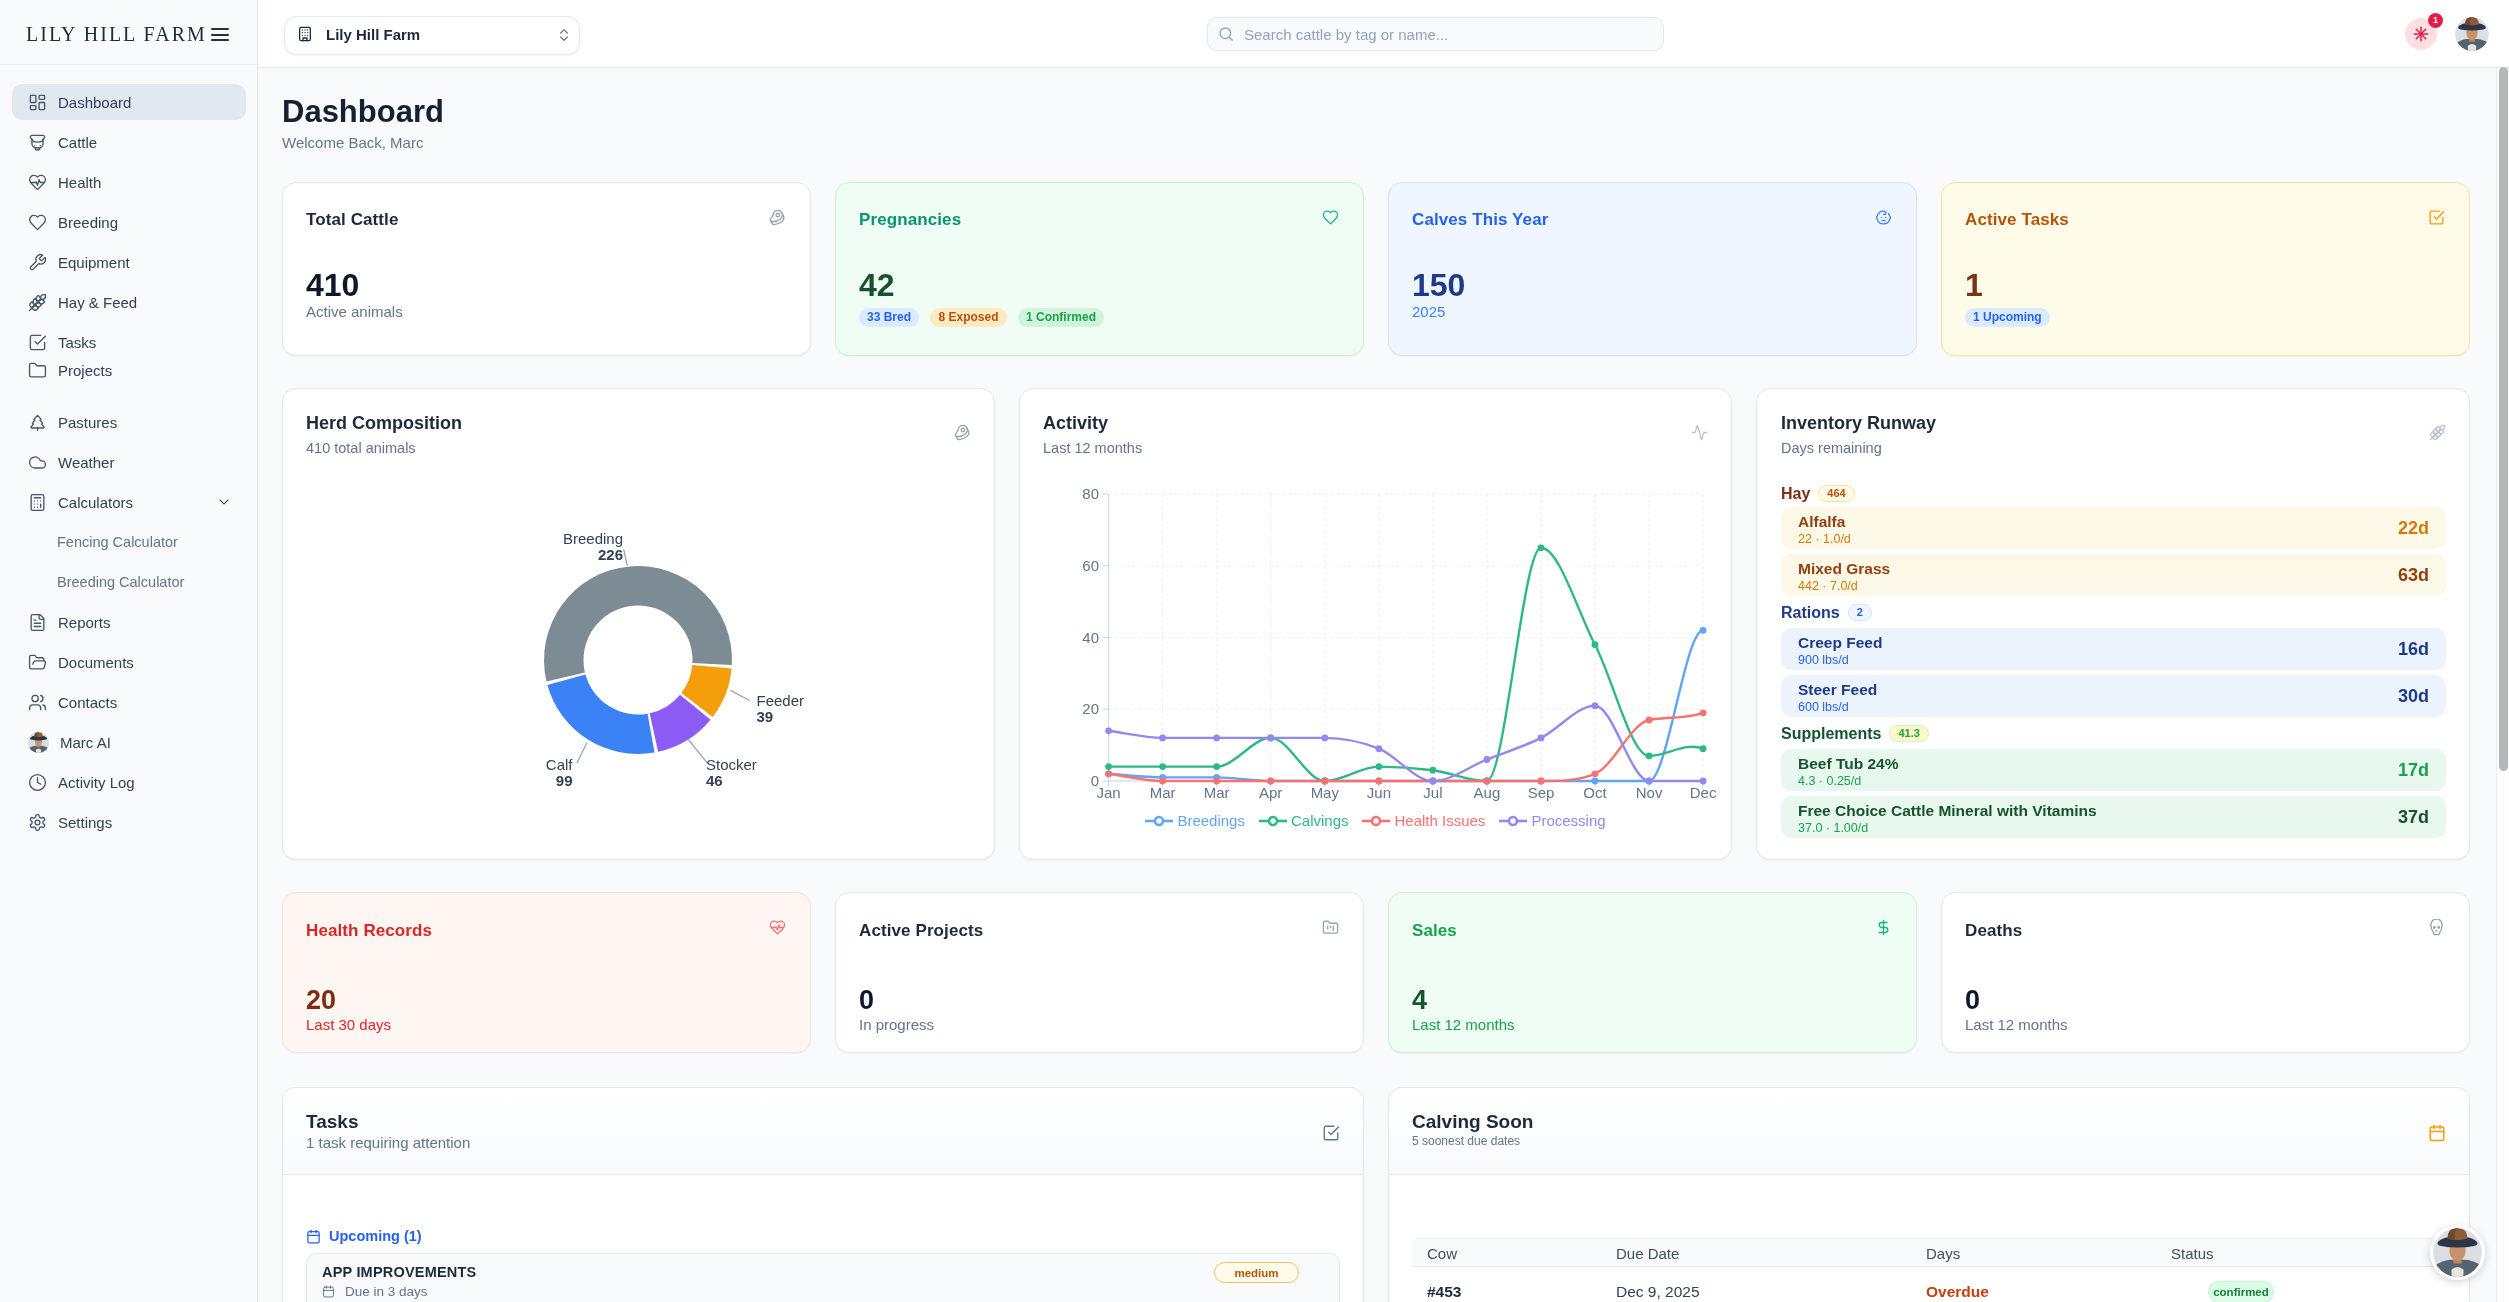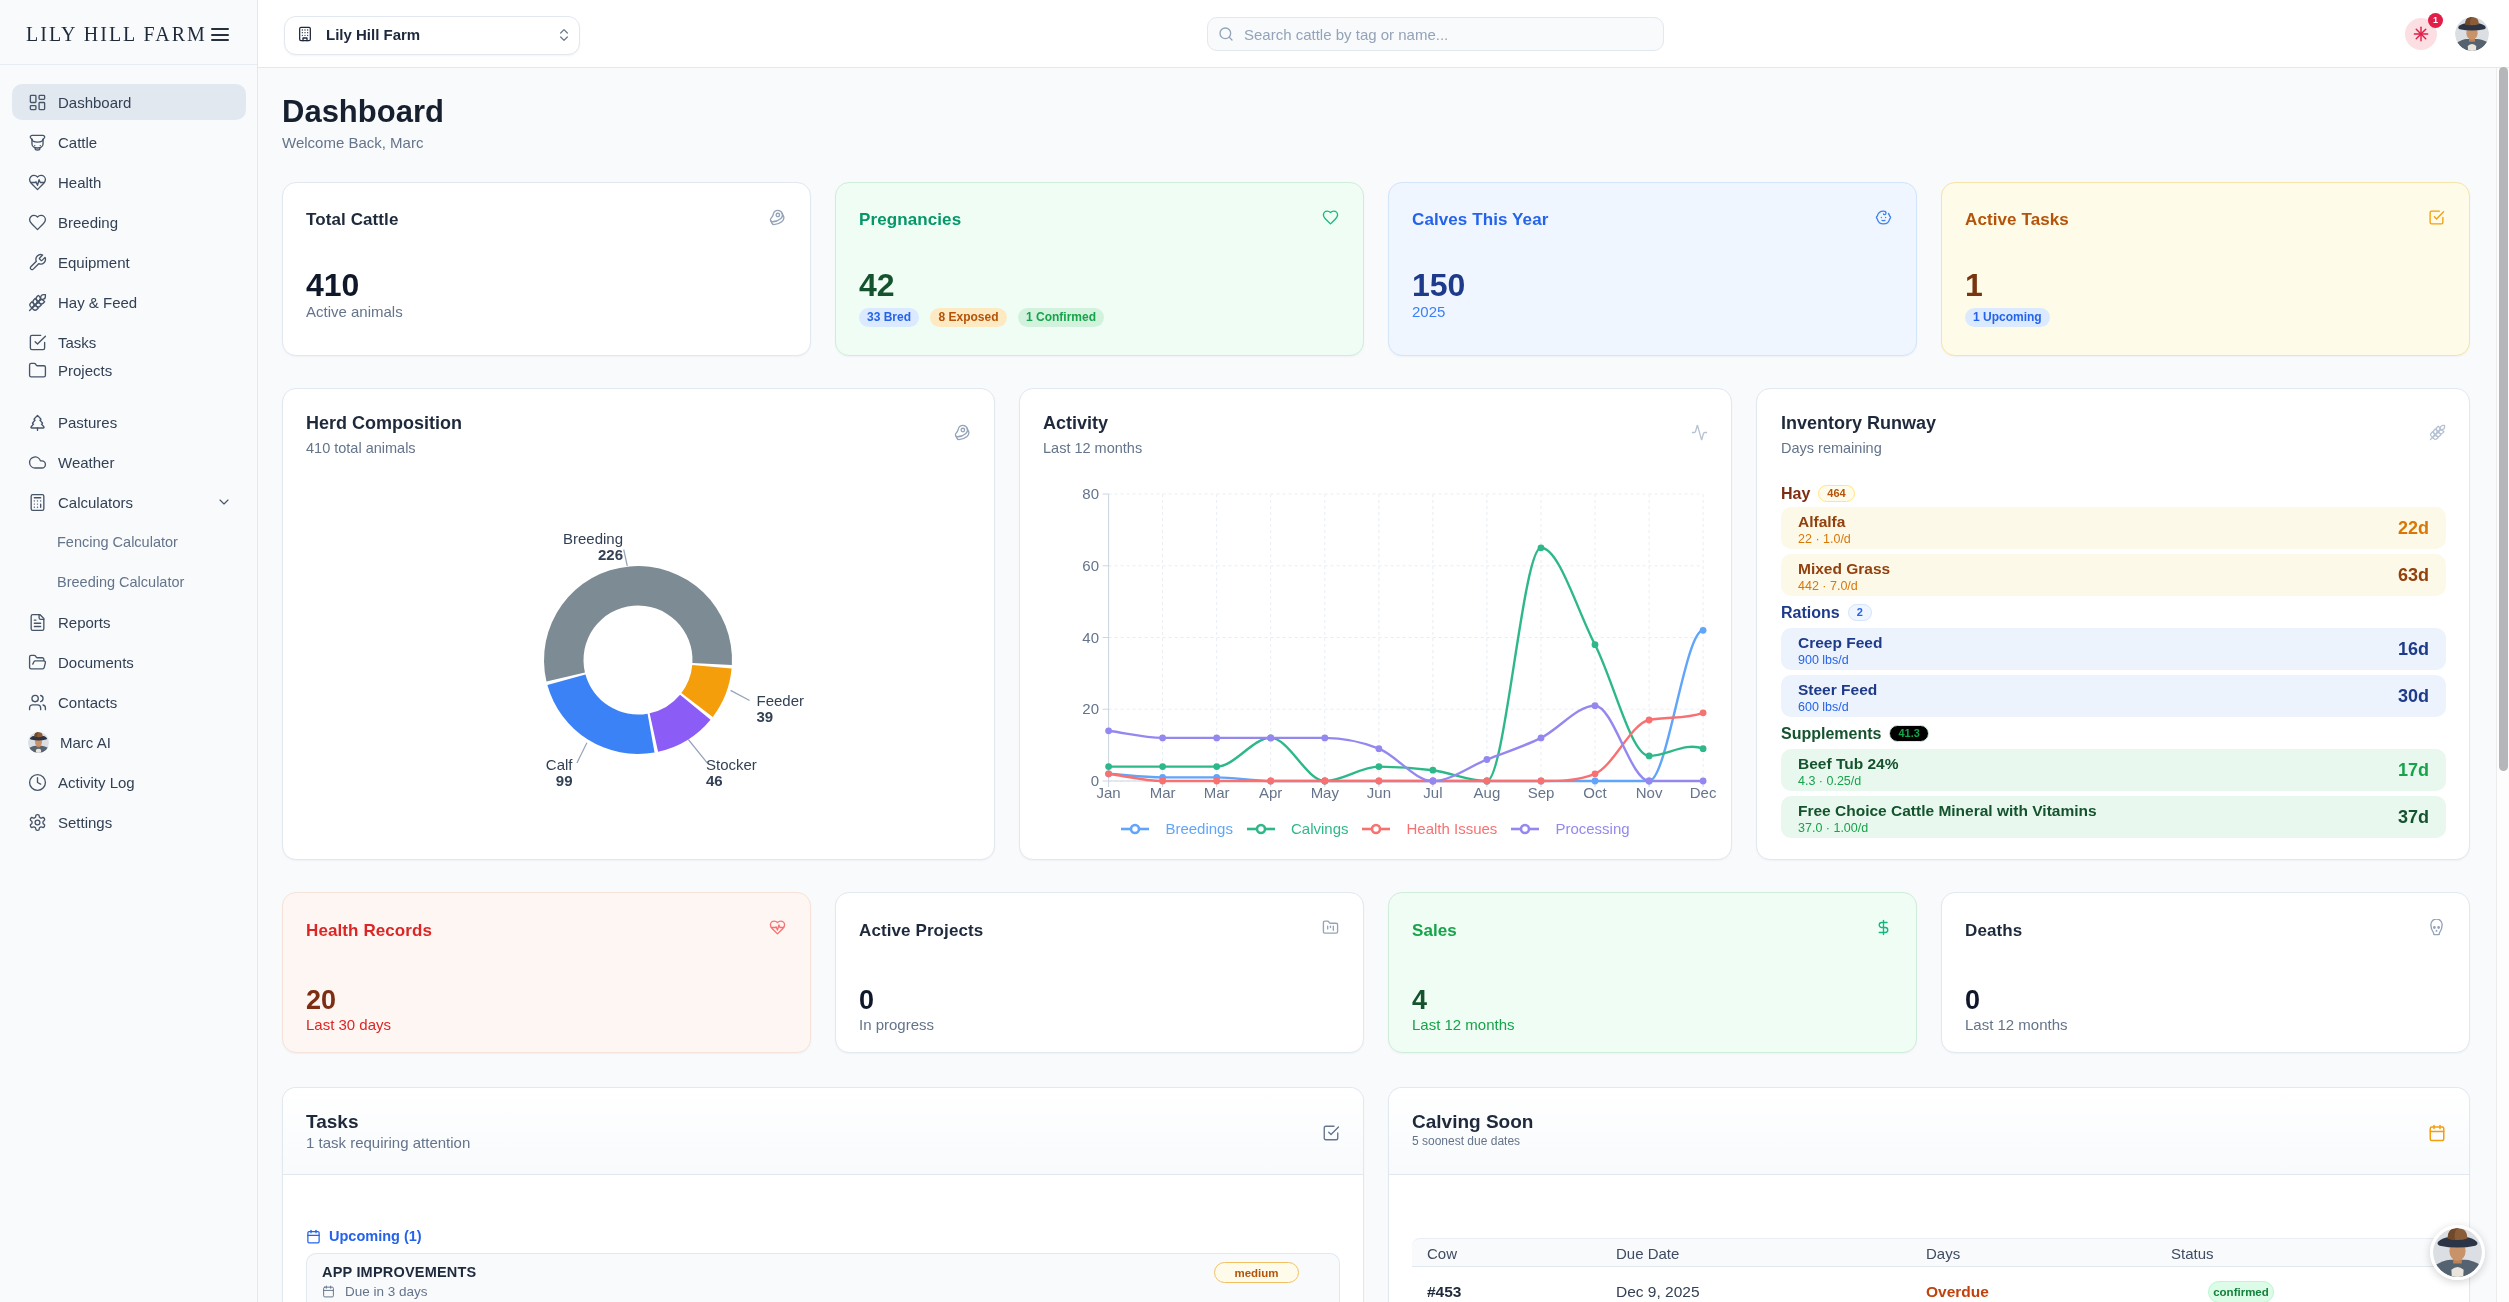--- a/index.html
+++ b/index.html
@@ -9,21 +9,21 @@
 .num{font-weight:700;color:#0f172a}
 .sub{font-size:15px;color:#64748b}
 .pill{display:inline-block;border-radius:10px;font-weight:700;font-size:12px;line-height:19px;padding:0 8px;margin-right:7px}
 .secrow{position:absolute;left:25px;width:665px;height:42px;border-radius:10px}
 .secrow .nm{position:absolute;left:17px;top:6px;font-size:15.5px;font-weight:700}
 .secrow .ds{position:absolute;left:17px;top:25px;font-size:12.5px}
 .secrow .dd{position:absolute;right:17px;top:11px;font-size:18px;font-weight:700}
 .shd{font-size:16px;font-weight:700}
 .sbadge{display:inline-block;border-radius:9px;font-weight:700;font-size:11px;line-height:15px;padding:0 8px;border:1px solid;position:relative;top:-2px;margin-left:8px}
 .nav{position:absolute;left:12px;width:234px;height:36px;border-radius:10px;display:flex;align-items:center;gap:11px;padding-left:16px;font-size:15px;font-weight:500;color:#334155}
-.lgi{display:inline-flex;align-items:center;gap:16px;font-size:15px;margin:8px 7px}
+.lgi{display:inline-flex;align-items:center;gap:4px;font-size:15px;margin:0 7px}
 </style></head>
 <body>
 
 <div class="abs" style="left:0;top:0;width:258px;height:1302px;background:#f8fafc;border-right:1px solid #e2e8f0">
     <div class="abs" style="left:0;top:0;width:257px;height:65px;border-bottom:1px solid #e8edf3"></div>
     <div class="abs" style="left:26px;top:23px;font-family:'Liberation Serif',serif;font-size:20px;letter-spacing:2.0px;color:#1e2a3a;font-weight:500">LILY HILL FARM</div>
     <div class="abs" style="left:211px;top:28px;width:18px;height:2.2px;background:#27303f;border-radius:2px"></div>
     <div class="abs" style="left:211px;top:33.5px;width:18px;height:2.2px;background:#27303f;border-radius:2px"></div>
     <div class="abs" style="left:211px;top:39px;width:18px;height:2.2px;background:#27303f;border-radius:2px"></div>
     <div class="nav" style="top:84px;background:#e2e8f0;">
@@ -469,21 +469,21 @@
     <div class="secrow" style="top:240px;background:#edf3fc">
 <div class="nm" style="color:#1e3a8a">Creep Feed</div>
       <div class="ds" style="color:#2563eb">900 lbs/d</div>
 <div class="dd" style="color:#1e3a8a">16d</div>
     </div>
     <div class="secrow" style="top:287px;background:#edf3fc">
 <div class="nm" style="color:#1e3a8a">Steer Feed</div>
       <div class="ds" style="color:#2563eb">600 lbs/d</div>
 <div class="dd" style="color:#1e3a8a">30d</div>
     </div>
-    <div class="abs" style="left:25px;top:337px"><span class="shd" style="color:#14532d">Supplements</span><span class="sbadge" style="background:#000000;border-color:#cfeeda;color:#16a34a">41.3</span></div>
+    <div class="abs" style="left:25px;top:337px"><span class="shd" style="color:#14532d">Supplements</span><span class="sbadge" style="background:#fef9c3;border-color:#cfeeda;color:#16a34a">41.3</span></div>
     <div class="secrow" style="top:361px;background:#e9f8ef">
 <div class="nm" style="color:#14532d">Beef Tub 24%</div>
       <div class="ds" style="color:#16a34a">4.3 · 0.25/d</div>
 <div class="dd" style="color:#16a34a">17d</div>
     </div>
     <div class="secrow" style="top:408px;background:#e9f8ef">
 <div class="nm" style="color:#14532d">Free Choice Cattle Mineral with Vitamins</div>
       <div class="ds" style="color:#16a34a">37.0 · 1.00/d</div>
 <div class="dd" style="color:#14532d">37d</div>
     </div>

